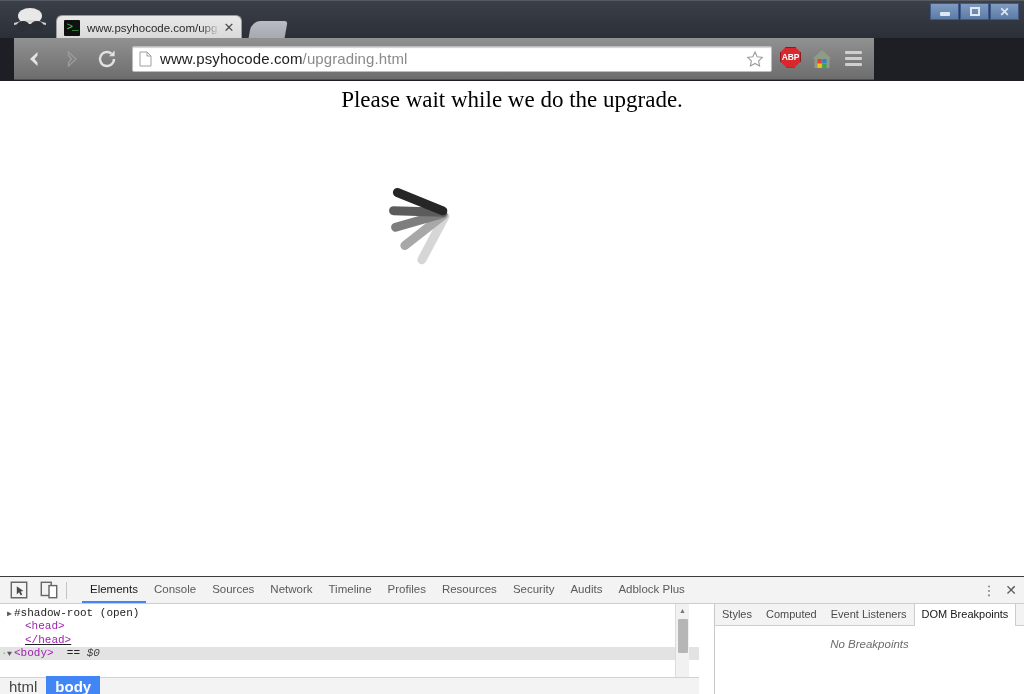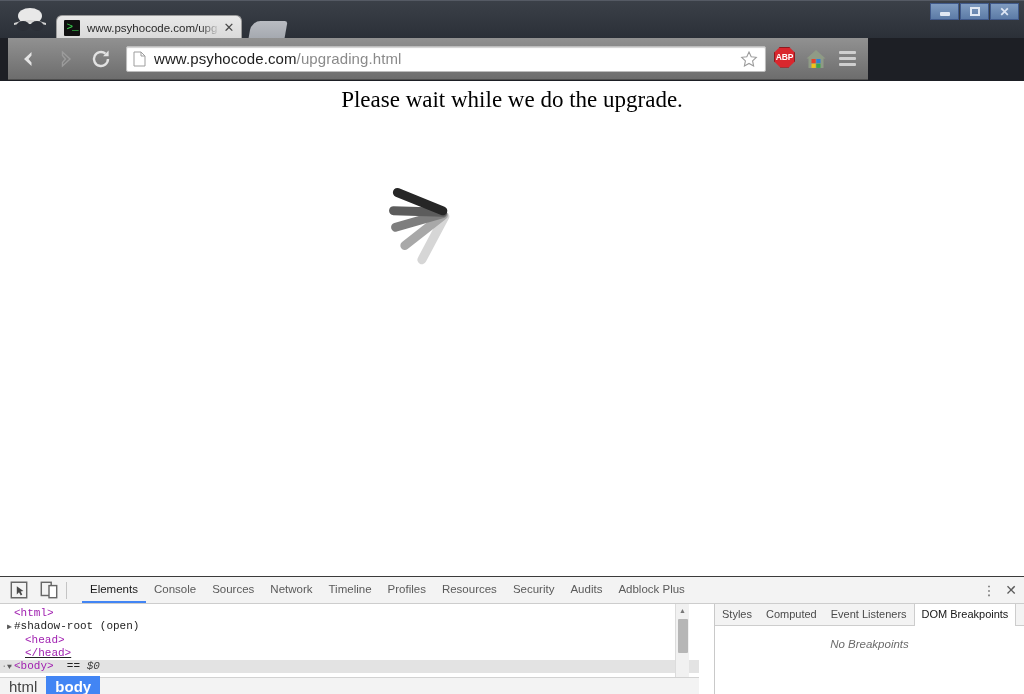--- a/index.html
+++ b/index.html
@@ -58,21 +58,21 @@
     border: 1px solid #40598a;
     display: flex; align-items: center; justify-content: center;
     color: #dde6f4; font-size: 10px; font-family: "Liberation Sans", sans-serif;
   }
   .wc .g-min { width: 10px; height: 4px; background: #dfe7f3; border-radius: 1px; margin-top: 5px; }
   .wc .g-max { width: 10px; height: 9px; border: 2px solid #dfe7f3; }
   .wc .g-close { font-size: 12px; font-weight: bold; line-height: 1; }
 
   
   .toolbar {
-    position: absolute; left: 8px; top: 38px; width: 860px; height: 42px;
+    position: absolute; left: 14px; top: 38px; width: 860px; height: 42px;
     background: linear-gradient(#919191, #6d6d6d);
     border-bottom: 1px solid #4e4e4e;
     display: flex; align-items: center;
   }
   .navbtn {
     width: 30px; height: 30px; margin-left: 6px;
     display: flex; align-items: center; justify-content: center;
   }
   .navbtn svg { display: block; }
   .omnibox {
@@ -298,21 +298,20 @@
 
       <div class="dt-right">
         <div class="dt-kebab">⋮</div>
         <div class="dt-close">✕</div>
       </div>
     </div>
 
     <div class="dt-body">
       <div class="dom-pane">
         <div class="dom-tree" id="domtree">
-            <div class="dom-row" style="padding-left: 14px;"><span class="tg">&lt;html&gt;</span></div>
             <div class="dom-row" style="padding-left: 14px;"><span class="tri" style="left: 7px;">▶</span><span>#shadow-root (open)</span></div>
             <div class="dom-row" style="padding-left: 25px;"><span class="tg">&lt;head&gt;</span></div>
             <div class="dom-row" style="padding-left: 25px; text-decoration: underline;"><span class="tg">&lt;/head&gt;</span></div>
             <div class="dom-row sel" style="padding-left: 14px;"><span class="dots">···</span><span class="tri" style="left: 7px;">▼</span><span class="tg">&lt;body&gt;</span><span>  == </span><span class="dollar">$0</span></div>
           </div>
 
         <div class="vscroll">
           <div class="arw">▲</div>
           <div class="thumb"></div>
           <div class="arw bot">▼</div>

